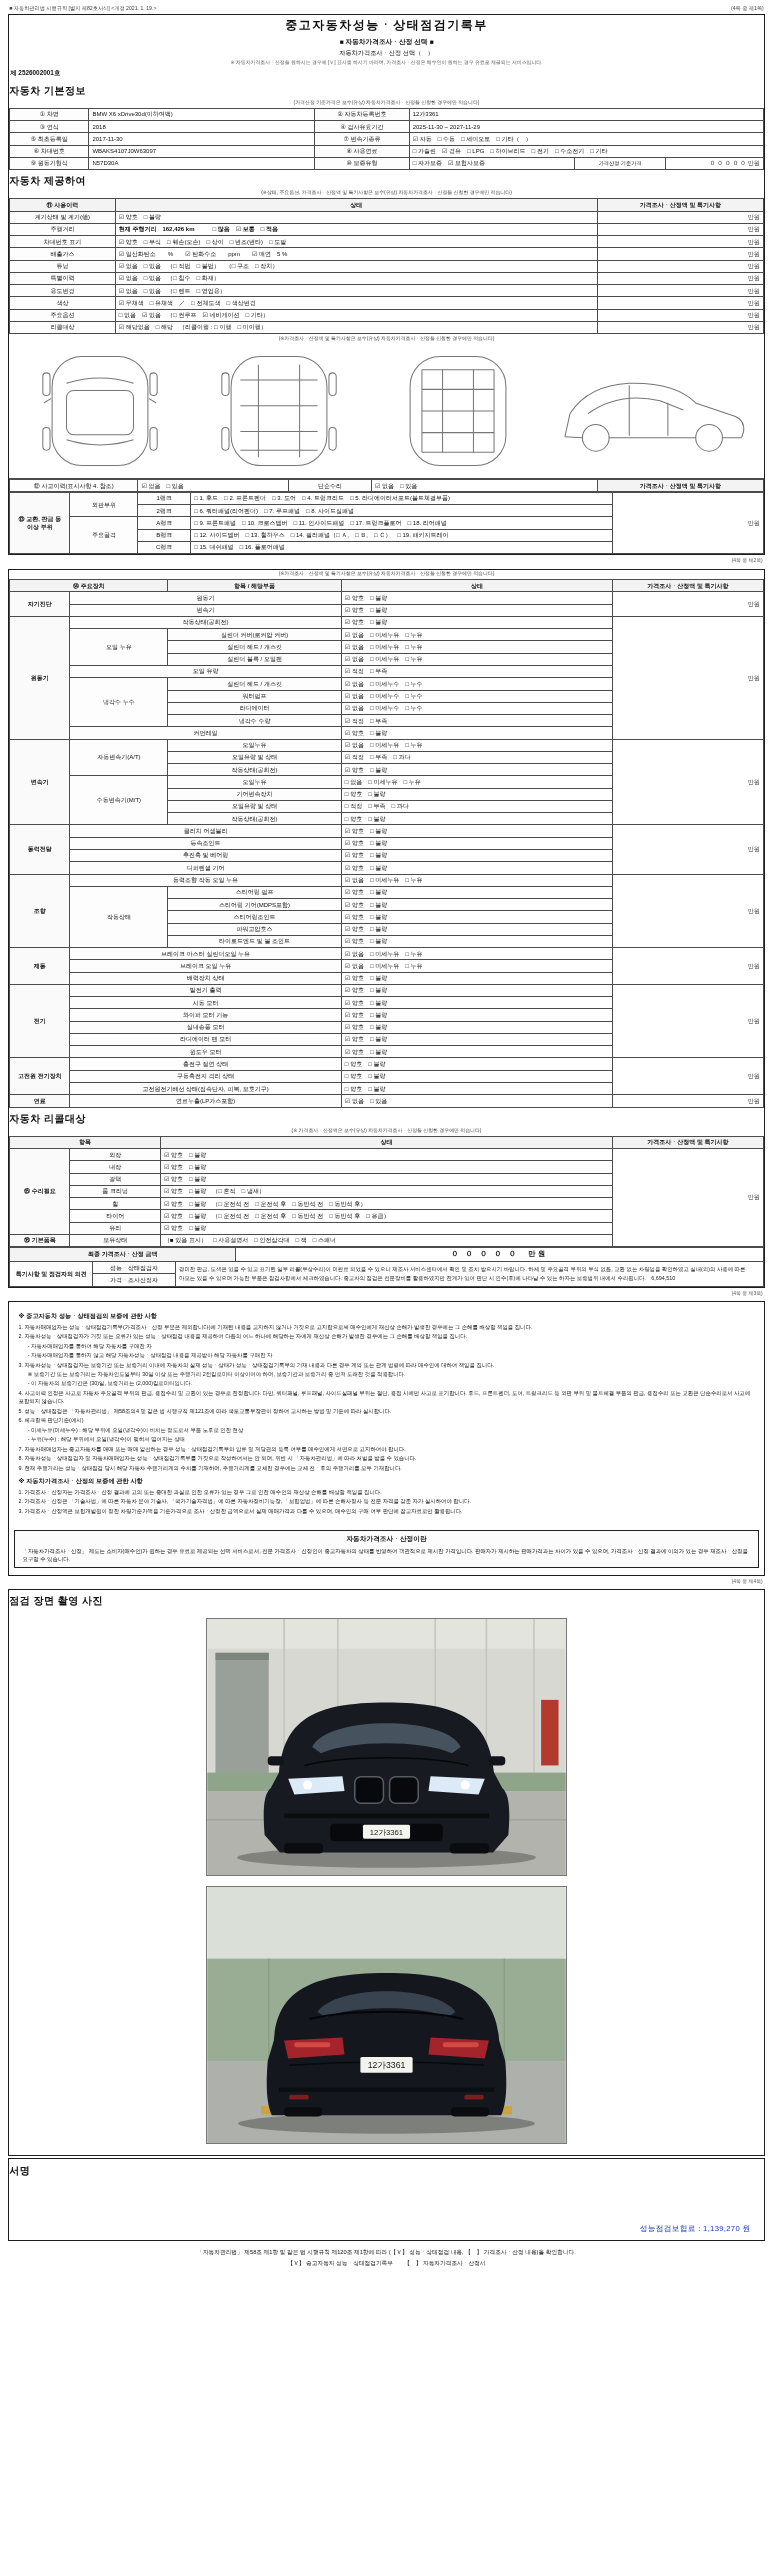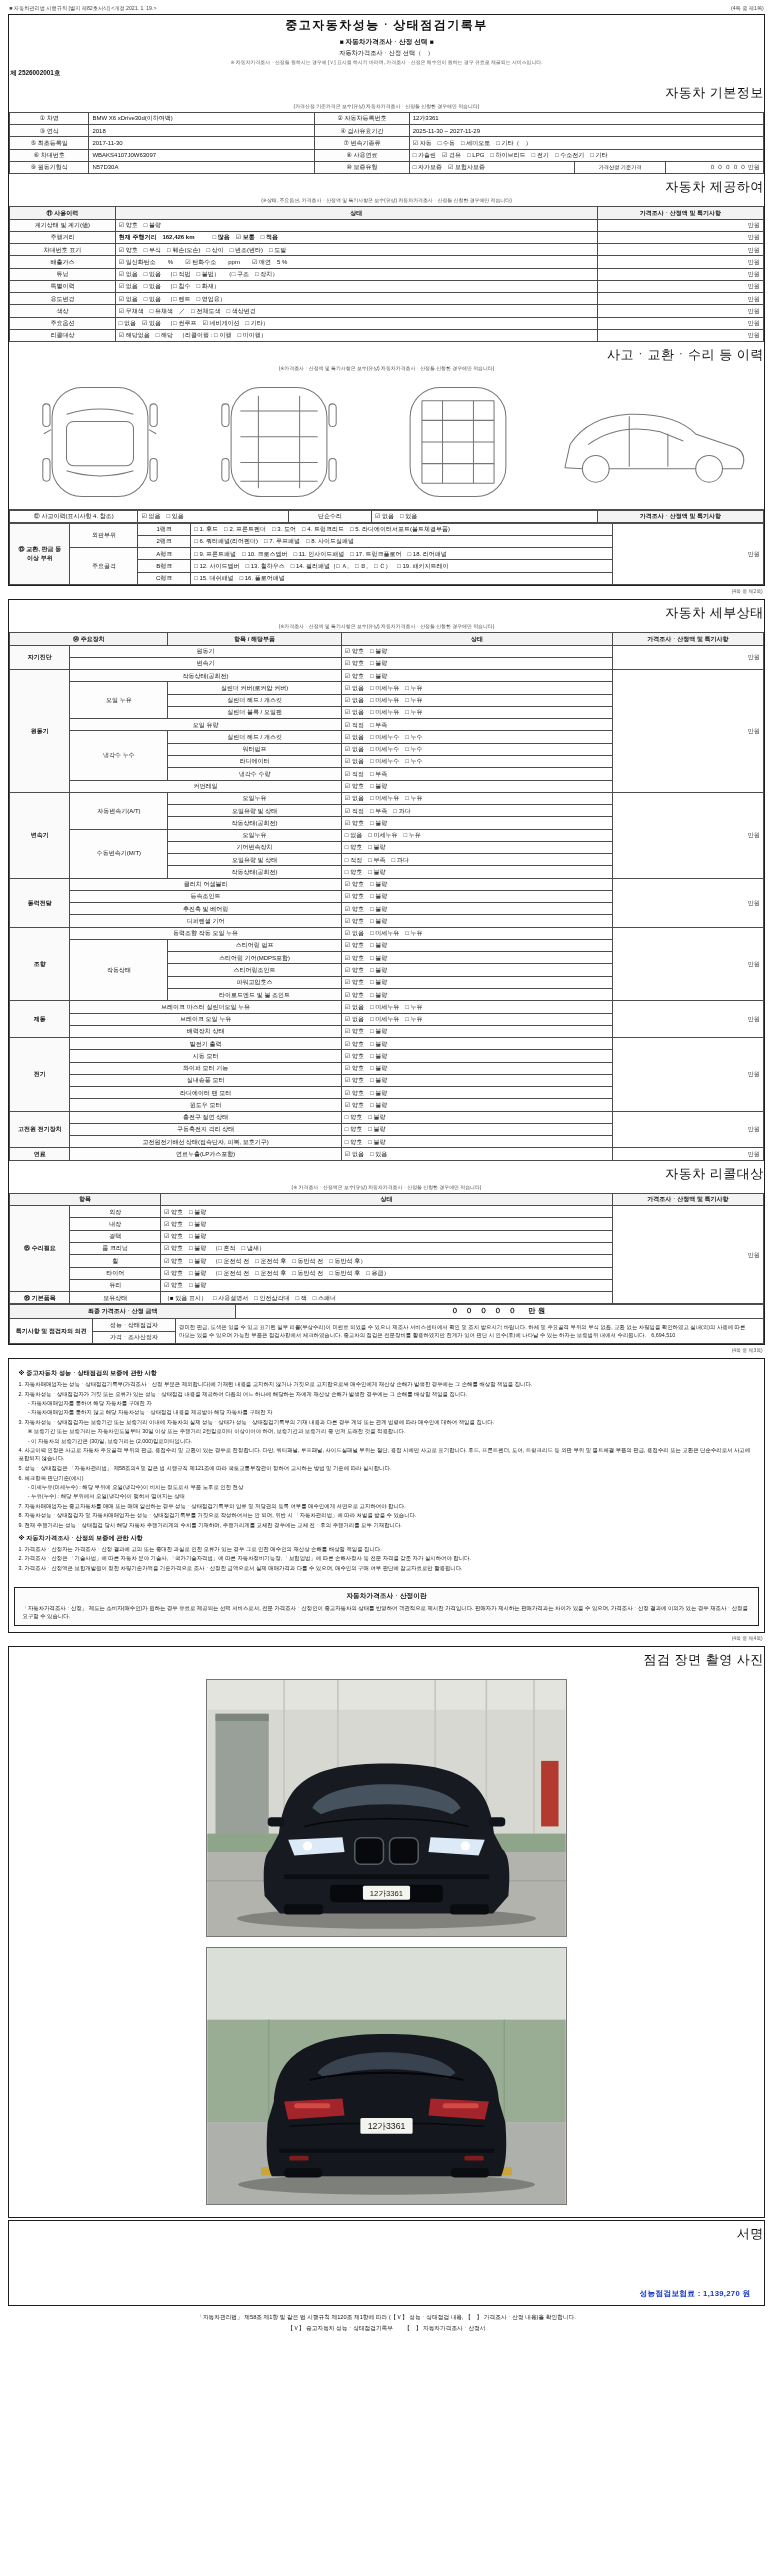--- a/index.html
+++ b/index.html
@@ -6,21 +6,21 @@
 html,body{background:#cfcfcf}
 body{font-family:"Liberation Sans","DejaVu Sans",sans-serif;color:#111}
 .page{width:773px;margin:0 auto;background:#fff;padding:4.1px 8.2px 13.4px;min-height:2576px}
 .topline{display:flex;justify-content:space-between;font-size:5.2px;color:#444;padding:1px 1px 2.1px}
 h1.title{text-align:center;font-size:12px;letter-spacing:1.5px;margin-top:2.1px}
 .sel-title{text-align:center;font-size:6.7px;font-weight:bold;margin-top:3.6px}
 .sel-line{text-align:center;font-size:6.2px;margin-top:2.1px}
 .sel-note{text-align:center;font-size:4.9px;color:#555;margin-top:1px}
 .doc-no{font-size:6.4px;font-weight:bold;margin:4.1px 0 1.5px;padding-left:1px}
 .box{border:1px solid #1d1d1d;margin-bottom:2.1px;background:#fff}
-.box-head{padding:4.1px 0 0.5px;text-align:right;font-weight:normal;font-size:13px;letter-spacing:0.5px}
+.box-head{padding:4.1px 0 0.5px;text-align:left;font-weight:bold;font-size:10px;letter-spacing:0.5px}
 .box-sub{text-align:center;font-size:4.9px;color:#444;padding:0.5px 0 3.1px}
 table{width:100%;border-collapse:collapse;table-layout:fixed}
 td{border:0.5px solid #4c4c4c;font-size:6px;padding:1.5px 3.1px;vertical-align:middle;line-height:1.38;white-space:pre-wrap;word-break:keep-all;overflow-wrap:break-word}
 .lbl{text-align:center;background:#fdfdfd}
 .hdr{text-align:center;font-weight:bold;background:#f3f3f3}
 .cat{text-align:center;background:#fafafa;font-weight:bold}
 .chk{}
 .em{font-weight:bold}
 .small{font-size:5.2px}
 .price{text-align:right;color:#333}
@@ -32,21 +32,21 @@
 .notice-body{padding:5.2px 9.3px 7.2px;font-size:5.4px}
 p.n-head{font-weight:bold;margin:4.6px 0 2.1px;font-size:6.2px}
 p.n-item{margin:1.5px 0;line-height:1.5}
 p.n-sub{margin:1px 0 1px 9.3px;line-height:1.5;color:#222}
 .def-box{border:0.8px solid #222;margin:6.2px 5.2px 2.1px;padding:4.1px 7.2px;background:#fcfcfc}
 .def-title{text-align:center;font-weight:bold;font-size:6.7px;margin-bottom:2.6px}
 .def-text{font-size:5.4px;line-height:1.55}
 .photos-body{padding:9.3px 0 11.3px;display:flex;flex-direction:column;align-items:center;gap:10.3px}
 .photo{border:0.5px solid #777;display:block}
 .sign-body{position:relative;height:62px}
-.premium{position:absolute;right:13.4px;bottom:6.2px;color:#1436c4;font-weight:bold;font-size:7.7px;letter-spacing:0.3px}
+.premium{position:absolute;right:13.4px;bottom:6.2px;color:#1436c4;font-weight:normal;font-size:7.7px;letter-spacing:0.3px}
 .footer-lines{text-align:center;font-size:5.7px;margin-top:6.2px;line-height:1.8;color:#111}
 .marker{text-align:right;font-size:4.9px;color:#555;margin:0.5px 2.1px 5.2px}
 </style>
 </head>
 <body>
 
 <div class="page">
 
   <div class="topline">
     <span>■ 자동차관리법 시행규칙 [별지 제82호서식] &lt;개정 2021. 1. 19.&gt;</span>
@@ -167,21 +167,20 @@
             <td class="price">만원</td>
           </tr>
           <tr>
             <td class="lbl">리콜대상</td>
             <td class="chk">☑ 해당없음　□ 해당　（리콜이행 : □ 이행　□ 미이행）</td>
             <td class="price">만원</td>
           </tr>
         </tbody>
     </table>
 
-    <div class="box-head">사고ㆍ교환ㆍ수리 등 이력</div>
     <div class="box-sub">(※가격조사ㆍ산정액 및 특기사항은 보수(유상) 자동차가격조사ㆍ산정을 신청한 경우에만 적습니다)</div>
 
     <div class="diagrams">
       <svg width="170" height="124" viewBox="0 0 330 240" fill="none" stroke="#777" stroke-width="2">
         <rect x="72" y="14" width="186" height="212" rx="58"></rect>
         <rect x="100" y="80" width="130" height="86" rx="14"></rect>
         <path d="M100 66 Q165 46 230 66"></path>
           <path d="M100 176 Q165 196 230 176"></path>
         <rect x="54" y="46" width="14" height="44" rx="7"></rect>
           <rect x="262" y="46" width="14" height="44" rx="7"></rect>
@@ -277,21 +276,20 @@
           <tr>
             <td class="lbl">C랭크</td>
             <td class="chk">□ 15. 대쉬패널　□ 16. 플로어패널</td>
           </tr>
         </tbody>
     </table>
   </div>
   <div class="marker">(4쪽 중 제2쪽)</div>
 
   <div class="box">
-    <div class="box-head">자동차 세부상태</div>
     <div class="box-sub">(※가격조사ㆍ산정액 및 특기사항은 보수(유상) 자동차가격조사ㆍ산정을 신청한 경우에만 적습니다)</div>
     <table>
       <colgroup>
           <col style="width:8%">
           <col style="width:13%">
           <col style="width:23%">
           <col style="width:36%">
           <col style="width:20%">
         </colgroup>
       <tbody>

